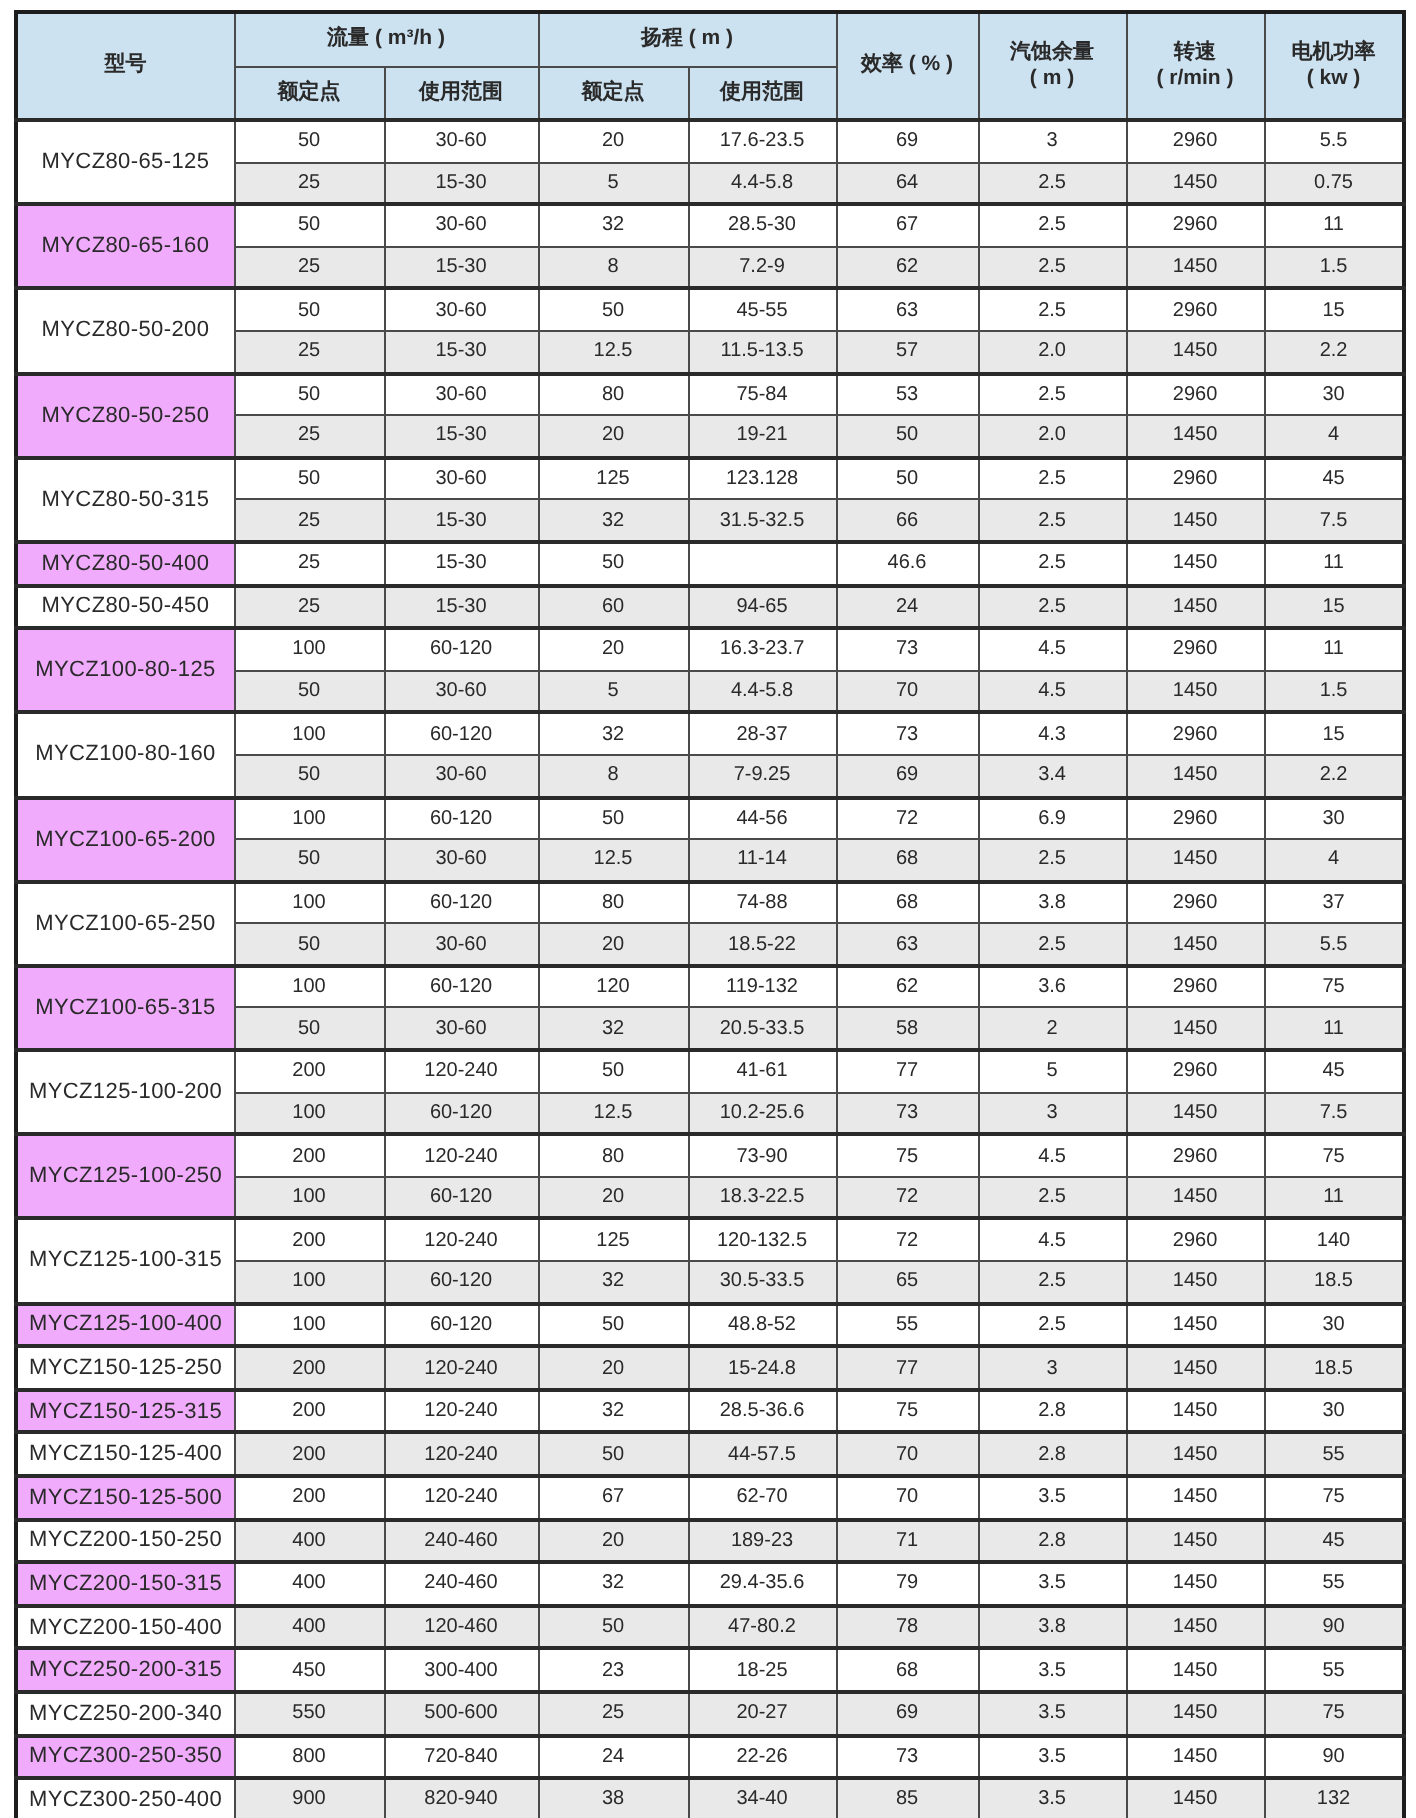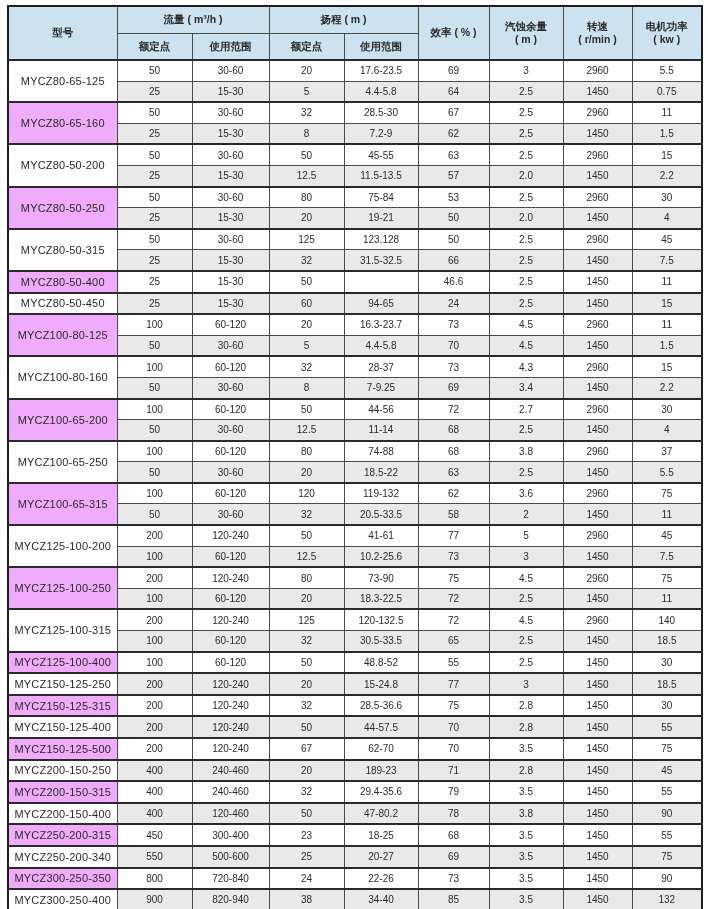--- a/index.html
+++ b/index.html
@@ -269,21 +269,21 @@
           <td class="data">1450</td>
           <td class="data">2.2</td>
         </tr>
         <tr class="group-start">
           <td rowspan="2" class="model model-alt">MYCZ100-65-200</td>
           <td class="data">100</td>
           <td class="data">60-120</td>
           <td class="data">50</td>
           <td class="data">44-56</td>
           <td class="data">72</td>
-          <td class="data">2.7</td>
+          <td class="data">6.9</td>
           <td class="data">2960</td>
           <td class="data">30</td>
         </tr>
         <tr class="shaded ">
           <td class="data">50</td>
           <td class="data">30-60</td>
           <td class="data">12.5</td>
           <td class="data">11-14</td>
           <td class="data">68</td>
           <td class="data">2.5</td>

